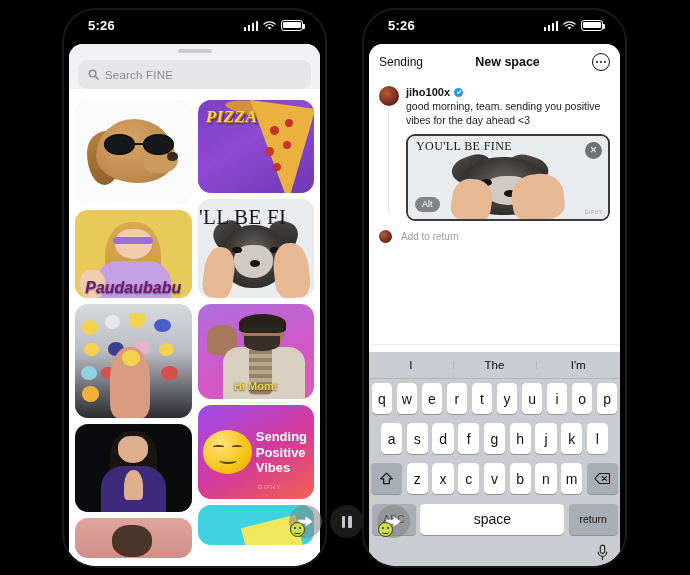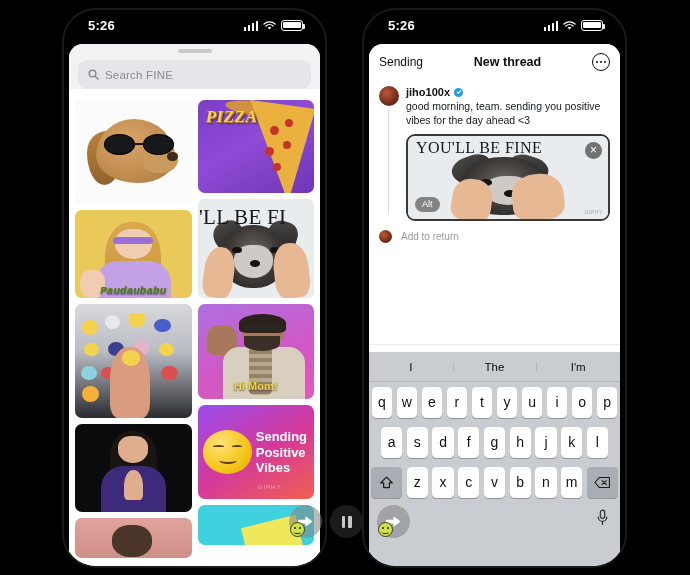--- a/index.html
+++ b/index.html
@@ -84,21 +84,21 @@
     position: absolute;
     top: 50px; bottom: 0; left: 0; right: 0;
     background: #fff;
     padding: 6px;
     display: flex;
     gap: 6px;
     overflow: hidden;
   }
   .col { flex: 1; display: flex; flex-direction: column; gap: 6px; }
   .card {
-    border-radius: 7px;
+    border-radius: 13px;
     overflow: hidden;
     position: relative;
     flex: 0 0 auto;
     background: #ddd;
   }
   .card-label {
     position: absolute; left: 0; right: 0;
     text-align: center;
     font-weight: bold;
     text-shadow: 0 1px 2px rgba(0,0,0,.55);
@@ -356,21 +356,21 @@
     height: 87px;
     border-radius: 9px;
     border: 2px solid #3a3a3a;
     position: relative;
     overflow: hidden;
     background: #e9ecef;
   }
   .gif-title {
     position:absolute; left: 4%; top: 4%;
     font-family: "Liberation Serif", serif;
-    font-size: 16px; color: #141618; letter-spacing: .4px; white-space: nowrap;
+    font-size: 12px; color: #141618; letter-spacing: .4px; white-space: nowrap;
     z-index: 4;
   }
   .gif-close {
     position:absolute; right: 6px; top: 6px;
     width: 17px; height: 17px; border-radius: 50%;
     background: rgba(80,80,80,.78);
     display:flex; align-items:center; justify-content:center;
     color:#fff; font-size: 12px; line-height: 1; z-index: 6;
   }
   .gif-alt {
@@ -537,21 +537,21 @@
         </div>
 
         <div class="card" style="height:88px">
           <div class="art art-girl">
             <div class="girl-hair"></div>
             <div class="girl-face"></div>
             <div class="girl-shades"></div>
             <div class="girl-top"></div>
             <div class="girl-arm"></div>
           </div>
-          <div class="card-label" style="bottom:1px;font-size:11px;color:#4d7c0f;font-family:Liberation Mono, monospace;font-style:italic">Paudaubabu</div>
+          <div class="card-label" style="bottom:1px;font-size:16px;color:#701a75;font-family:Liberation Sans, sans-serif;font-style:italic">Paudaubabu</div>
         </div>
 
         <div class="card" style="height:114px">
           <div class="art art-plush">
             <div class="plush" style="left:6%;top:14%;width:14%;height:13%;background:#f3d34e"></div>
             <div class="plush" style="left:26%;top:10%;width:13%;height:12%;background:#e8e8ee"></div>
             <div class="plush" style="left:46%;top:8%;width:14%;height:13%;background:#f3d34e;border-radius:20% 20% 50% 50%"></div>
             <div class="plush" style="left:68%;top:13%;width:14%;height:12%;background:#4a5ec9"></div>
             <div class="plush" style="left:8%;top:34%;width:13%;height:12%;background:#f3d34e"></div>
             <div class="plush" style="left:28%;top:33%;width:14%;height:13%;background:#3b3f8f"></div>
@@ -667,21 +667,21 @@
         <path d="M1.0 3.0a8.2 8.2 0 0 1 11 0" stroke="#fff" stroke-width="1.3" fill="none" stroke-linecap="round"></path>
       </svg>
       <div class="battery"></div>
     </div>
   </div>
 
   <div class="screen">
 
     <div class="nav">
       <div class="nav-cancel">Sending</div>
-      <div class="nav-title">New thread</div>
+      <div class="nav-title">New space</div>
       <div class="nav-more">
           <i></i>
           <i></i>
           <i></i>
         </div>
     </div>
 
     <div class="composer-wrap">
       <div class="composer">
         <div class="thread-line"></div>
@@ -776,20 +776,25 @@
         <div class="key">n</div>
         <div class="key">m</div>
         <div class="key wide">
           <svg viewBox="0 0 22 16">
               <path d="M7 1.5h13v13H7L1.2 8z" fill="none" stroke="#1a1a1a" stroke-width="1.4" stroke-linejoin="round"></path>
               <path d="M10.5 5.5 16 10.5M16 5.5 10.5 10.5" stroke="#1a1a1a" stroke-width="1.4" stroke-linecap="round"></path>
             </svg>
         </div>
       </div>
 
+      <div class="krow r4">
+        <div class="key fn">ABC</div>
+        <div class="key space">space</div>
+        <div class="key ret">return</div>
+      </div>
 
       <div class="kbar">
         <svg class="mic" viewBox="0 0 12 18">
           <rect x="3.6" y="1" width="4.8" height="9" rx="2.4" fill="none" stroke="#2b2b2b" stroke-width="1.3"></rect>
           <path d="M1.4 8.6a4.6 4.6 0 0 0 9.2 0M6 13.2V16.6" fill="none" stroke="#2b2b2b" stroke-width="1.3" stroke-linecap="round"></path>
         </svg>
       </div>
     </div>
   </div>
 </div>

